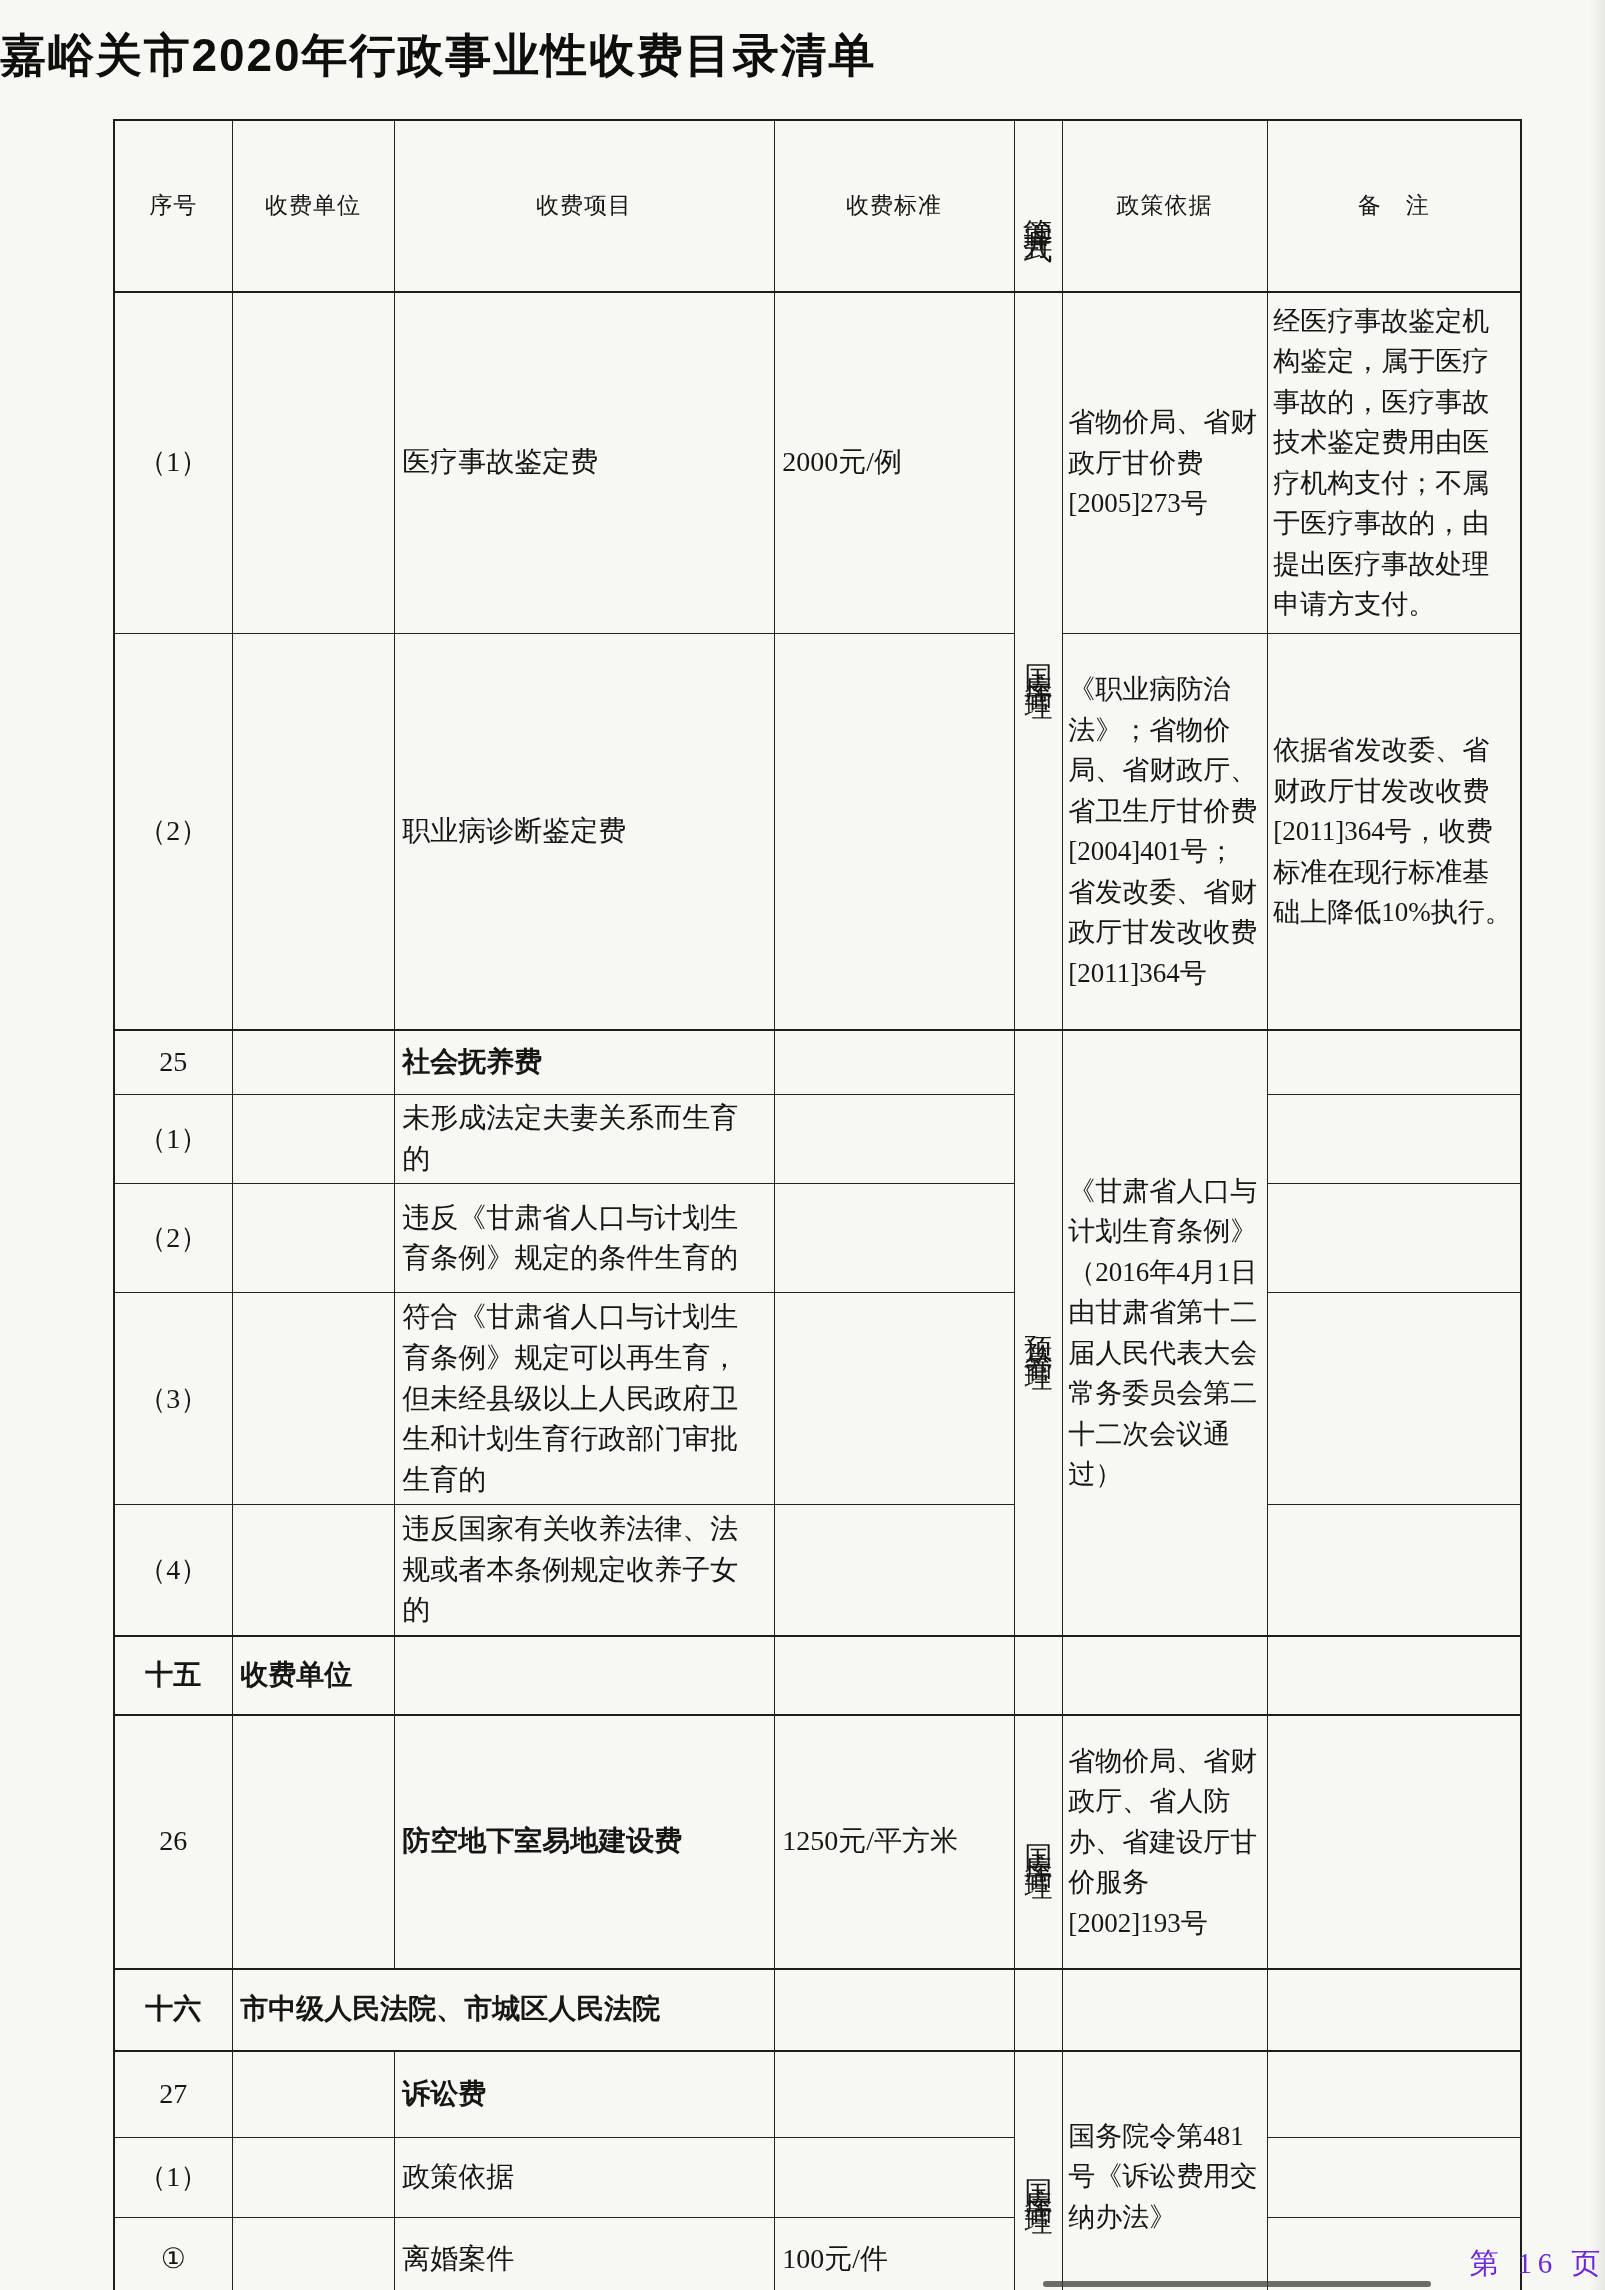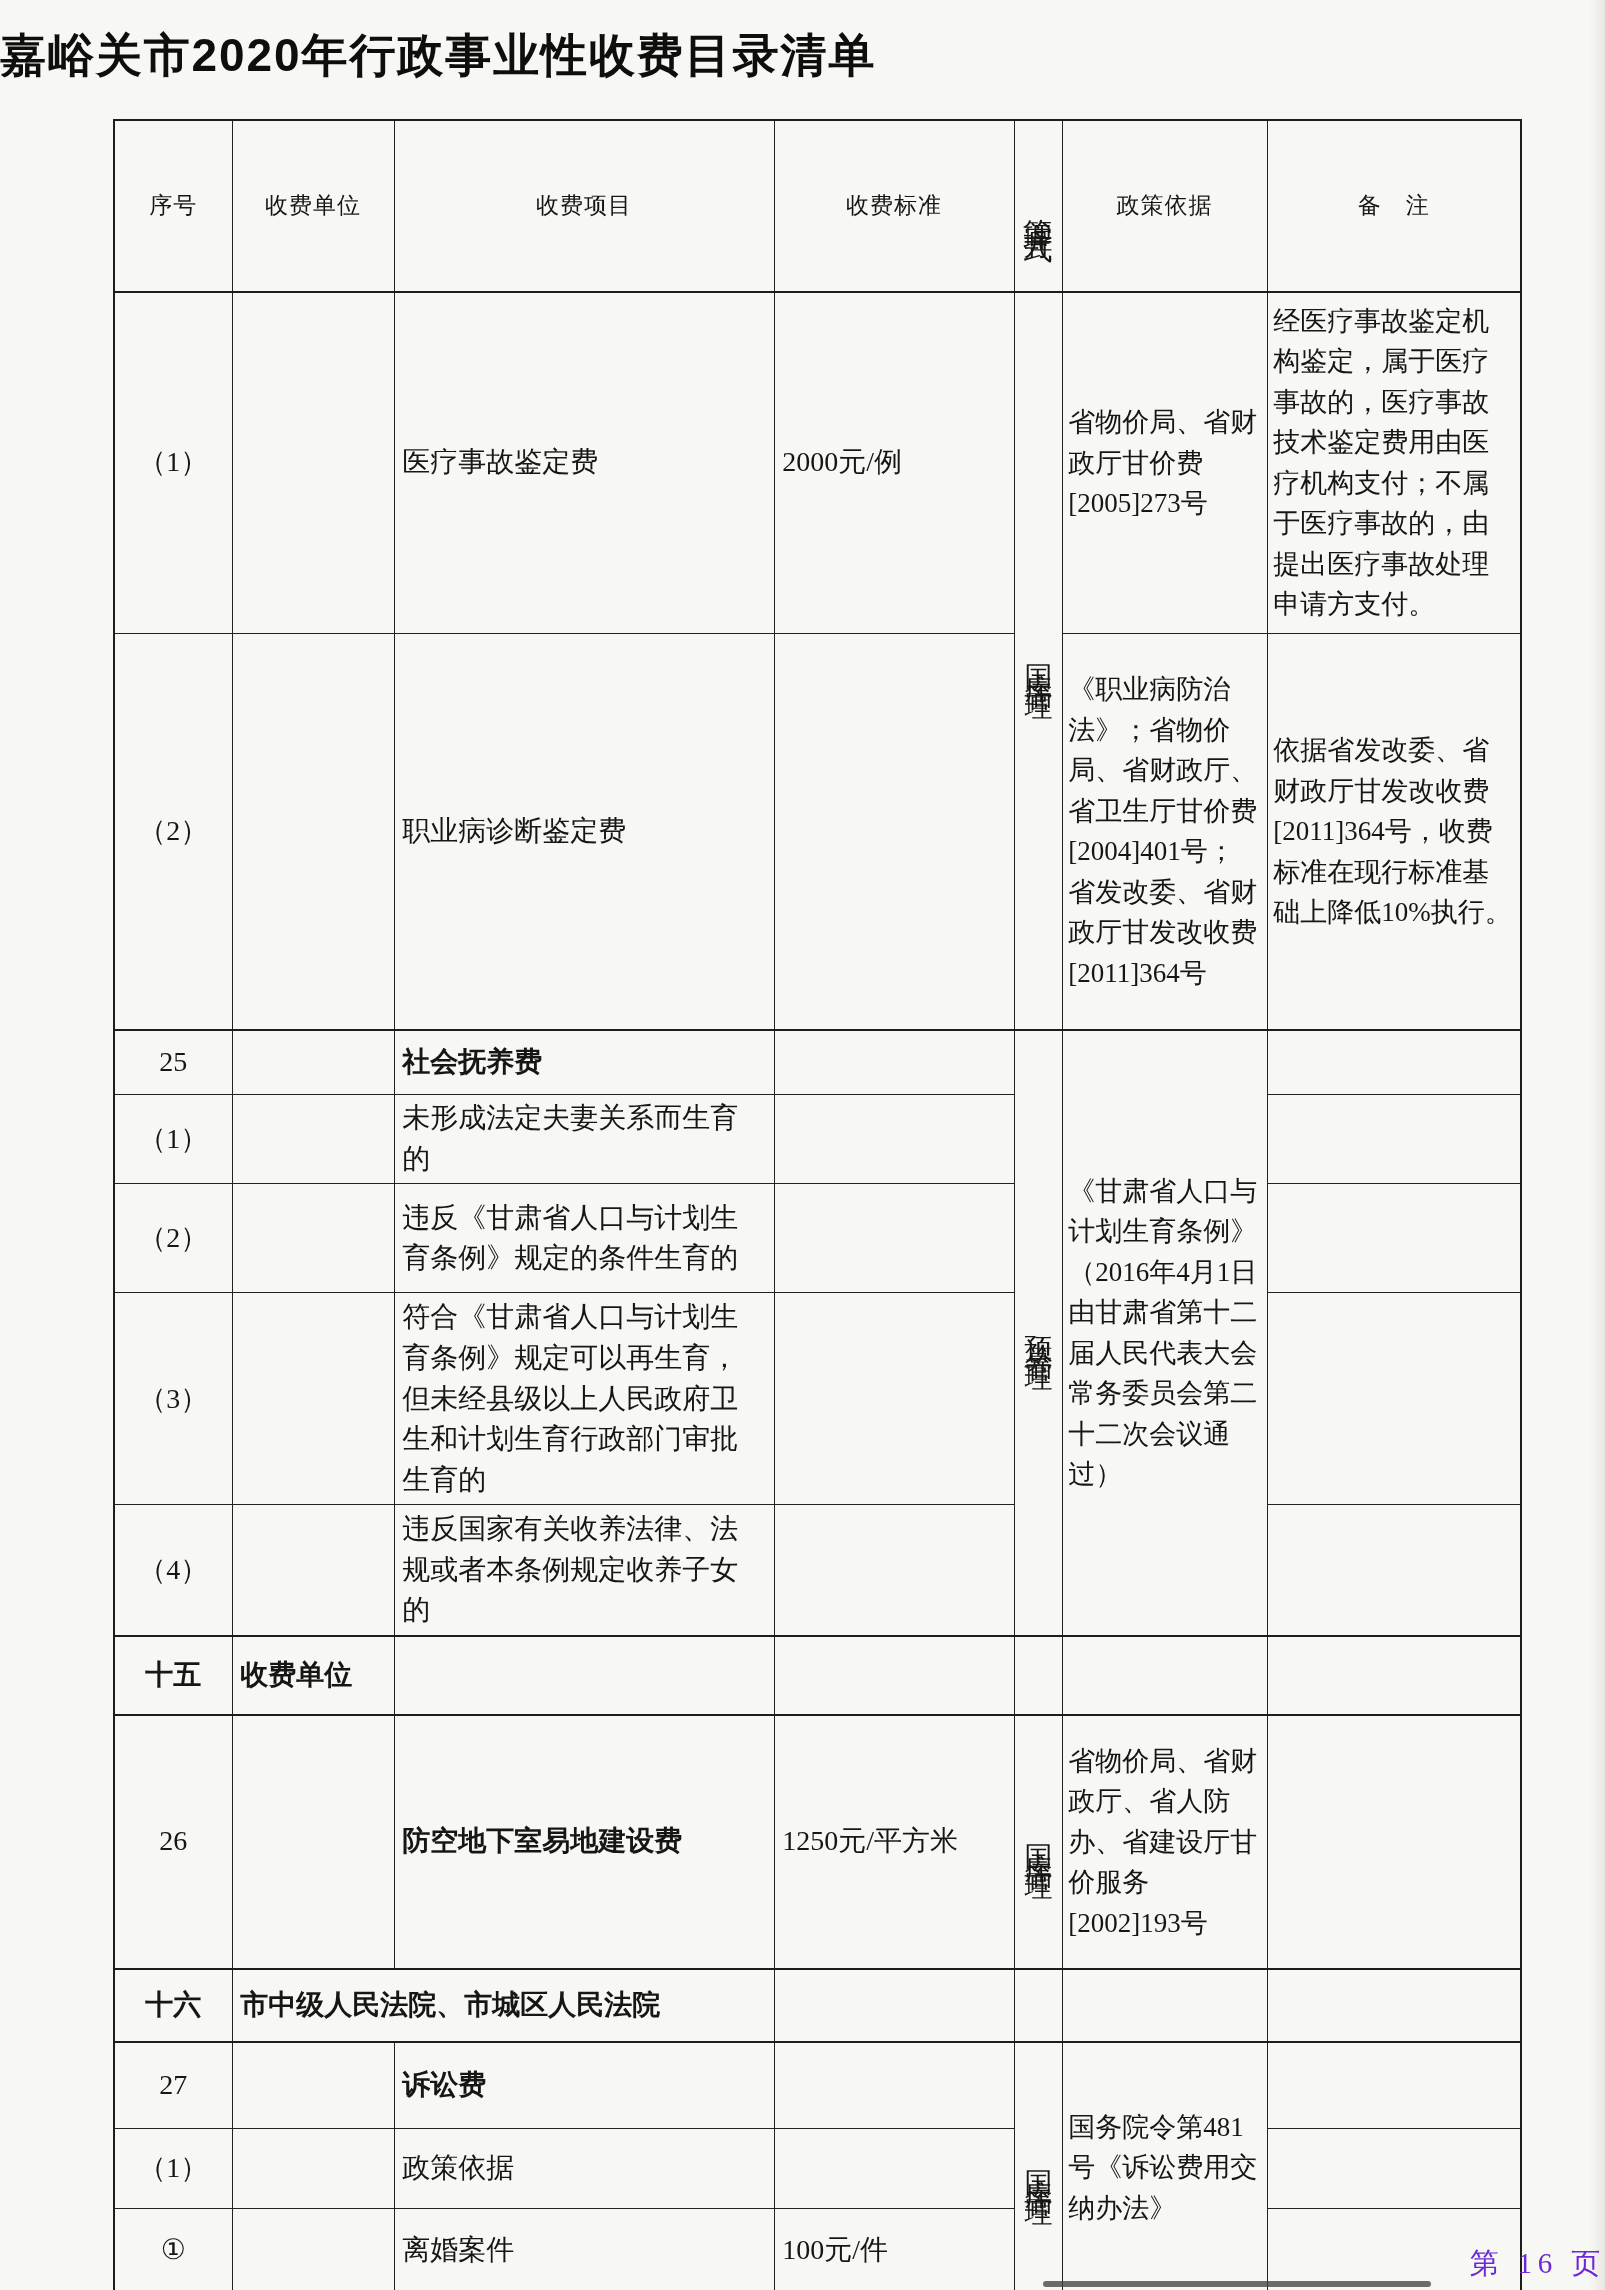--- a/index.html
+++ b/index.html
@@ -155,21 +155,21 @@
     <td class="thick-b"></td>
     <td class="bold thick-b">防空地下室易地建设费</td>
     <td class="thick-b">1250元/平方米</td>
     <td class="vcell thick-b">
           <div class="vtext">国库管理</div>
         </td>
     <td class="small thick-b">省物价局、省财政厅、省人防办、省建设厅甘价服务[2002]193号</td>
     <td class="thick-b"></td>
   </tr>
 
-  <tr style="height:73px">
+  <tr style="height:82px">
     <td class="center bold thick-b">十六</td>
     <td class="bold thick-b" colspan="2">市中级人民法院、市城区人民法院</td>
     <td class="thick-b"></td>
     <td class="thick-b"></td>
     <td class="thick-b"></td>
     <td class="thick-b"></td>
   </tr>
 
   <tr style="height:87px">
     <td class="center">27</td>

